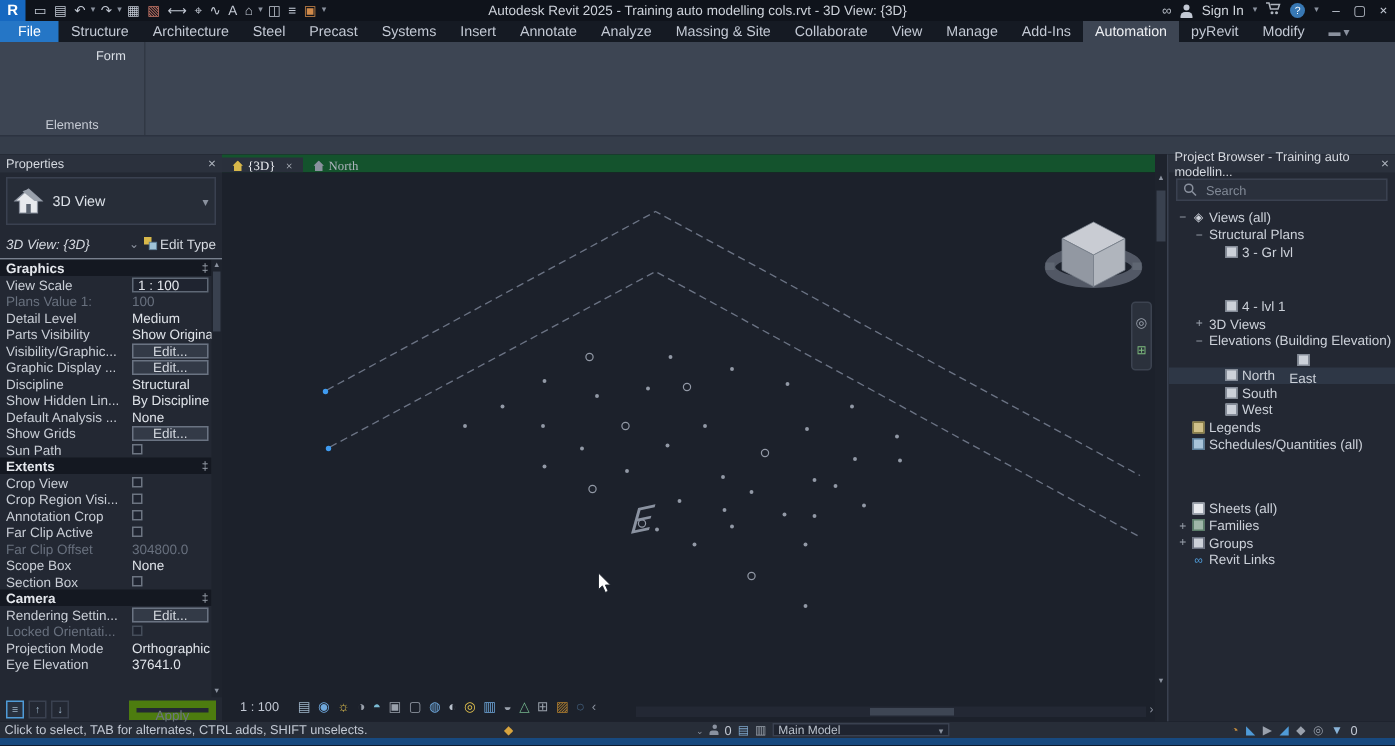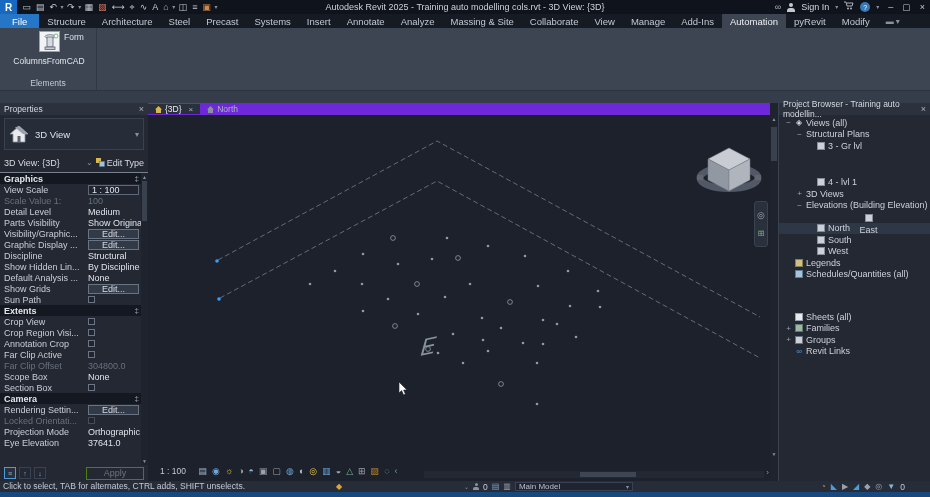--- a/index.html
+++ b/index.html
@@ -49,21 +49,21 @@
 
   
   #properties{width:148px;background:#232833;display:flex;flex-direction:column;font-size:9px;color:#c9ced6;flex:none;}
   .pal-header{height:12px;background:#2b313d;display:flex;align-items:center;padding:0 4px;font-size:8.5px;color:#d6dae1;flex:none;}
   .pal-close{margin-left:auto;color:#aeb4bd;font-size:9px;}
   .type-selector{height:38px;padding:3px 4px;flex:none;}
   .ts-box{height:32px;background:#272d38;border:1px solid #3a4150;display:flex;align-items:center;padding:0 4px;gap:6px;}
   .ts-label{font-size:9.5px;color:#dbe0e7;}
   .ts-caret{margin-left:auto;color:#8a919e;font-size:8px;}
   .instance-row{height:20px;display:flex;align-items:center;padding:0 4px;gap:3px;border-bottom:1px solid #78808e;flex:none;}
-  .inst-label{color:#d6dae1;}
+  .inst-label{color:#d6dae1;font-style:italic;}
   .inst-caret{margin-left:auto;color:#8a919e;font-size:8px;}
   .edit-type{display:flex;align-items:center;gap:2px;color:#d6dae1;}
   #prop-rows{flex:1;position:relative;padding-right:7px;overflow:hidden;}
   .prow{height:11px;display:flex;align-items:center;padding-left:4px;}
   .prow.section{background:#141821;color:#e4e7ec;font-weight:bold;padding-right:2px;margin-left:0;}
   .slabel{flex:1;}
   .spin{color:#9aa1ac;font-weight:normal;font-size:8px;}
   .plabel{width:84px;overflow:hidden;white-space:nowrap;flex:none;}
   .pval{color:#e0e4ea;white-space:nowrap;}
   .pval.dim,.plabel.dim{color:#68707e;}
@@ -71,25 +71,25 @@
   .pbtn{flex:1;margin-right:2px;border:1px solid #6a7382;background:#333a47;text-align:center;height:10px;line-height:9px;color:#d6dae1;}
   .pcheck{width:7px;height:7px;border:1px solid #6d7582;background:#1f2430;flex:none;}
   .pcheck.dim{border-color:#454d5a;}
   .pscroll{position:absolute;right:0;top:0;bottom:0;width:7px;background:#1e232d;display:flex;flex-direction:column;align-items:center;font-size:5px;color:#8a919e;}
   .pscroll .sarr{height:8px;line-height:8px;}
   .pscroll .sthumb{width:5px;height:40px;background:#39414f;}
   .pscroll .sfill{flex:1;}
   .pal-bottom{height:16px;display:flex;align-items:center;padding:0 4px;gap:3px;flex:none;}
   .sort-ic{width:12px;height:12px;border:1px solid #3a4150;font-size:7px;display:inline-flex;align-items:center;justify-content:center;color:#9fb6c9;}
   .sort-ic.on{border-color:#4f9bd8;background:#28313f;}
-  .apply-btn{margin-left:auto;width:58px;height:13px;border:1px solid #4d7c0f;color:#6d7582;text-align:center;font-size:9px;line-height:11px;}
+  .apply-btn{margin-left:auto;width:58px;height:13px;border:5px solid #4d7c0f;color:#6d7582;text-align:center;font-size:9px;line-height:11px;}
 
   
   #center{width:622px;display:flex;flex-direction:column;flex:none;}
-  #viewtabs{height:12px;background:#6d28d9;display:flex;align-items:center;flex:none;}
+  #viewtabs{height:12px;background:#14532d;display:flex;align-items:flex-end;flex:none;font-family:Liberation Serif, serif;}
   .vtab{display:flex;align-items:center;gap:3px;padding:0 7px;font-size:8.5px;color:#aeb4bd;}
   .vtab.active{background:#2a303c;color:#eceef2;}
   .vtab .vclose{color:#aeb4bd;margin-left:4px;font-size:8px;}
   #canvas{height:345px;background:#1c212b;position:relative;flex:none;}
   .navbar{position:absolute;right:2px;top:86px;width:14px;height:46px;background:#2b313c;border:1px solid #3c4350;border-radius:3px;display:flex;flex-direction:column;align-items:center;justify-content:space-evenly;color:#9aa1ac;font-size:9px;}
   .navbar .nb-green{color:#7cb87c;font-size:8px;}
   #viewbar{height:21px;background:#1c212b;display:flex;align-items:center;position:relative;flex:none;}
   .scale-label{margin-left:12px;font-size:8.5px;color:#c3c9d4;margin-right:10px;}
   #viewbar-icons{display:flex;align-items:center;}
   .vb-ic{font-size:9px;margin:0 2.5px;line-height:14px;}
@@ -202,31 +202,20 @@
       </span>
     <span class="rtab-extra">
         <span>▬</span>
         <span>▾</span>
       </span>
   </div>
 
   <div id="ribbon">
     <div class="rpanel">
       <div class="panel-body">
-        <div class="big-btn">
-          <span class="btn-icon">
-            <svg width="17" height="19" viewBox="0 0 17 19">
-              <ellipse cx="8" cy="3.5" rx="5" ry="1.8" fill="#e8eaee" stroke="#5a6370" stroke-width="0.8"></ellipse>
-              <rect x="5" y="4" width="6" height="10" fill="#d6dae0" stroke="#5a6370" stroke-width="0.8"></rect>
-              <rect x="3" y="14" width="10" height="2.5" fill="#c3c9d2" stroke="#5a6370" stroke-width="0.8"></rect>
-              <circle cx="14" cy="3" r="2" fill="#fff" stroke="#6aa06a" stroke-width="0.8"></circle>
-            </svg>
-          </span>
-          <span class="big-btn-label">ColumnsFromCAD</span>
-        </div>
         <span class="form-label">Form</span>
       </div>
       <div class="panel-label">Elements</div>
     </div>
   </div>
   <div id="optionsbar"></div>
 
   <div id="main">
 
     <div id="properties">
@@ -259,21 +248,21 @@
       <div id="prop-rows">
         <div class="prow section">
             <span class="slabel">Graphics</span>
             <span class="spin">‡</span>
           </div>
           <div class="prow">
             <span class="plabel">View Scale</span>
             <span class="pinput">1 : 100</span>
           </div>
           <div class="prow">
-            <span class="plabel dim">Scale Value   1:</span>
+            <span class="plabel dim">Plans Value   1:</span>
             <span class="pval dim">100</span>
           </div>
           <div class="prow">
             <span class="plabel">Detail Level</span>
             <span class="pval">Medium</span>
           </div>
           <div class="prow">
             <span class="plabel">Parts Visibility</span>
             <span class="pval">Show Original</span>
           </div>
@@ -486,20 +475,27 @@
       <span class="va" style="top:13px">▲</span>
       <span class="vthumb"></span>
       <span class="va" style="top:348px">▼</span>
     </div>
 
     <div id="browser">
       <div class="pal-header">
         <span>Project Browser - Training auto modellin...</span>
         <span class="pal-close">×</span>
       </div>
+      <div class="search-row">
+        <svg width="9" height="9" viewBox="0 0 9 9">
+          <circle cx="3.5" cy="3.5" r="2.7" fill="none" stroke="#8a919e" stroke-width="1"></circle>
+          <line x1="5.7" y1="5.7" x2="8.3" y2="8.3" stroke="#8a919e" stroke-width="1"></line>
+        </svg>
+        <input type="text" placeholder="Search" style="">
+      </div>
       <div id="browser-tree">
           <div class="trow" style="padding-left: 6px;">
             <span class="texp">−</span>
             <span class="ticon" style="color: rgb(208, 213, 221);">◈</span>
             <span>Views (all)</span>
           </div>
           <div class="trow" style="padding-left: 17px;">
             <span class="texp">−</span>
             <span>Structural Plans</span>
           </div>

